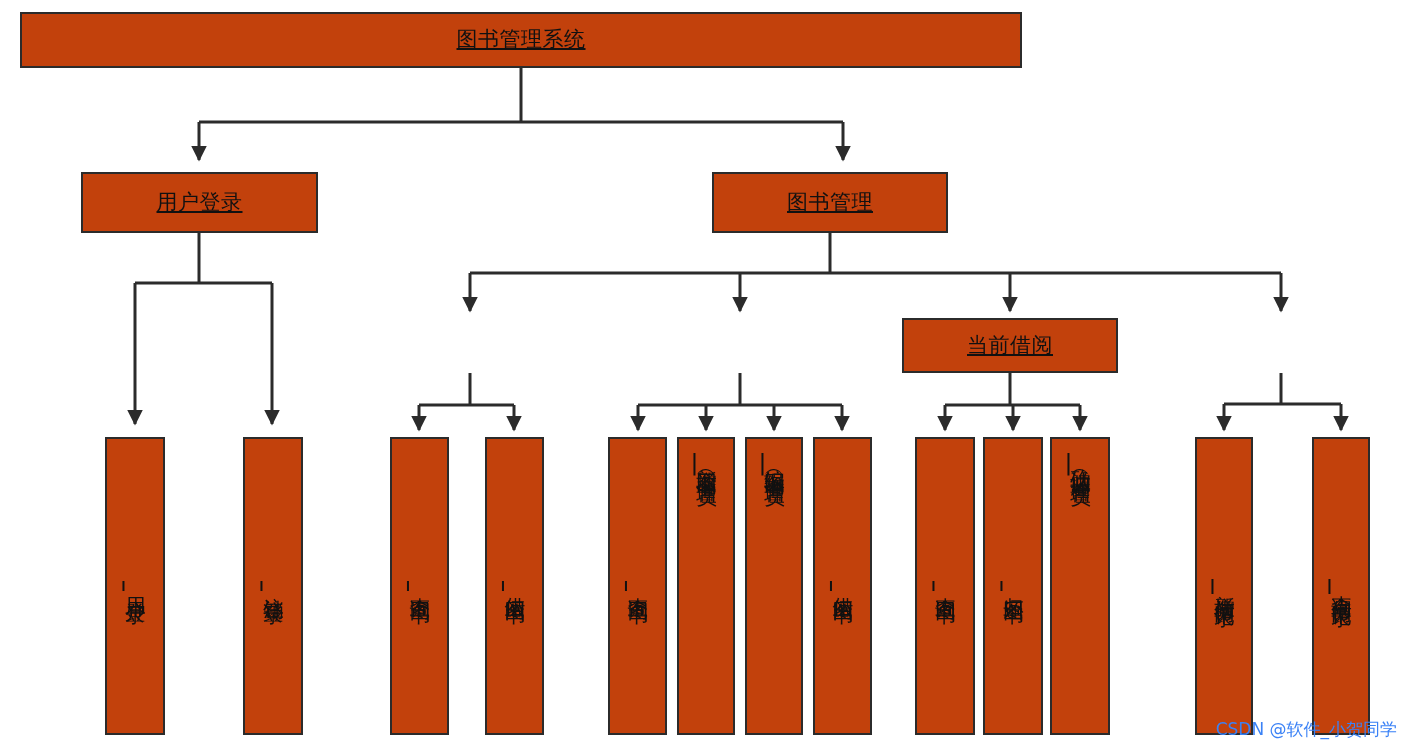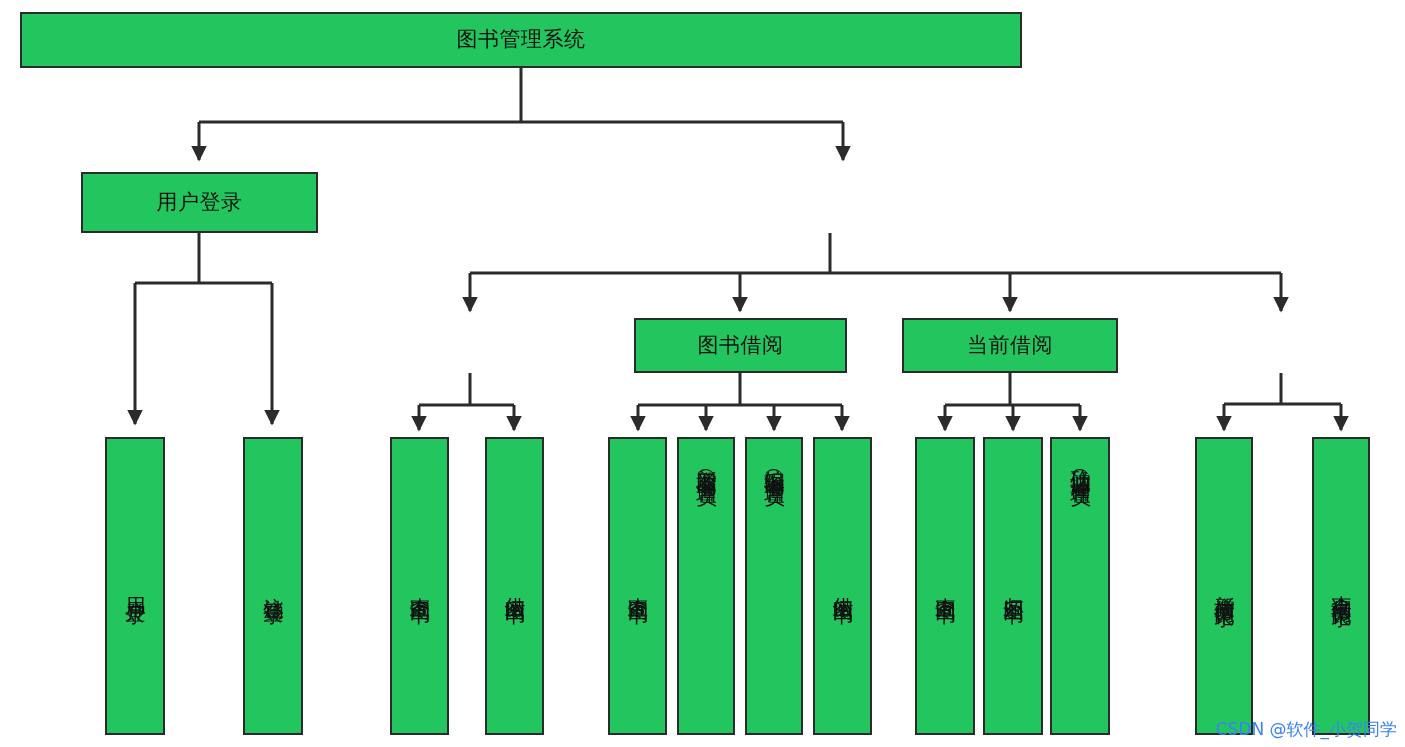--- a/index.html
+++ b/index.html
@@ -19,27 +19,28 @@
     position: absolute;
     left: 0;
     top: 0;
     width: 1405px;
     height: 747px;
   }
   .node {
     position: absolute;
     box-sizing: border-box;
     border: 2.5px solid #2b2b2b;
-    background: #22c55e;
+    background: #c2410c;
     display: flex;
     align-items: center;
     justify-content: center;
     text-align: center;
     color: #111111;
     z-index: 2;
+    text-decoration: underline;
   }
   .node .label {
     display: block;
     line-height: 1.12;
   }
   .node.h .label {
     font-size: 21px;
     letter-spacing: 0.5px;
   }
   .node.v {
@@ -123,24 +124,24 @@
     </g>
   </svg>
 
   <div class="node h" style="left:20px; top:12px; width:1002px; height:56px;">
     <span class="label">图书管理系统</span>
   </div>
 
   <div class="node h" style="left:81px; top:172px; width:237px; height:61px;">
     <span class="label">用户登录</span>
   </div>
+  <div class="node h" style="left:712px; top:172px; width:236px; height:61px;">
+    <span class="label">图书管理</span>
+  </div>
 
-  <div class="node h" style="left:634px; top:318px; width:213px; height:55px;">
-    <span class="label">图书借阅</span>
-  </div>
   <div class="node h" style="left:902px; top:318px; width:216px; height:55px;">
     <span class="label">当前借阅</span>
   </div>
 
   <div class="node v mid" style="left:105px; top:437px; width:60px; height:298px;">
     <span class="label">用户登录</span>
   </div>
   <div class="node v mid" style="left:243px; top:437px; width:60px; height:298px;">
     <span class="label">注销登录</span>
   </div>

